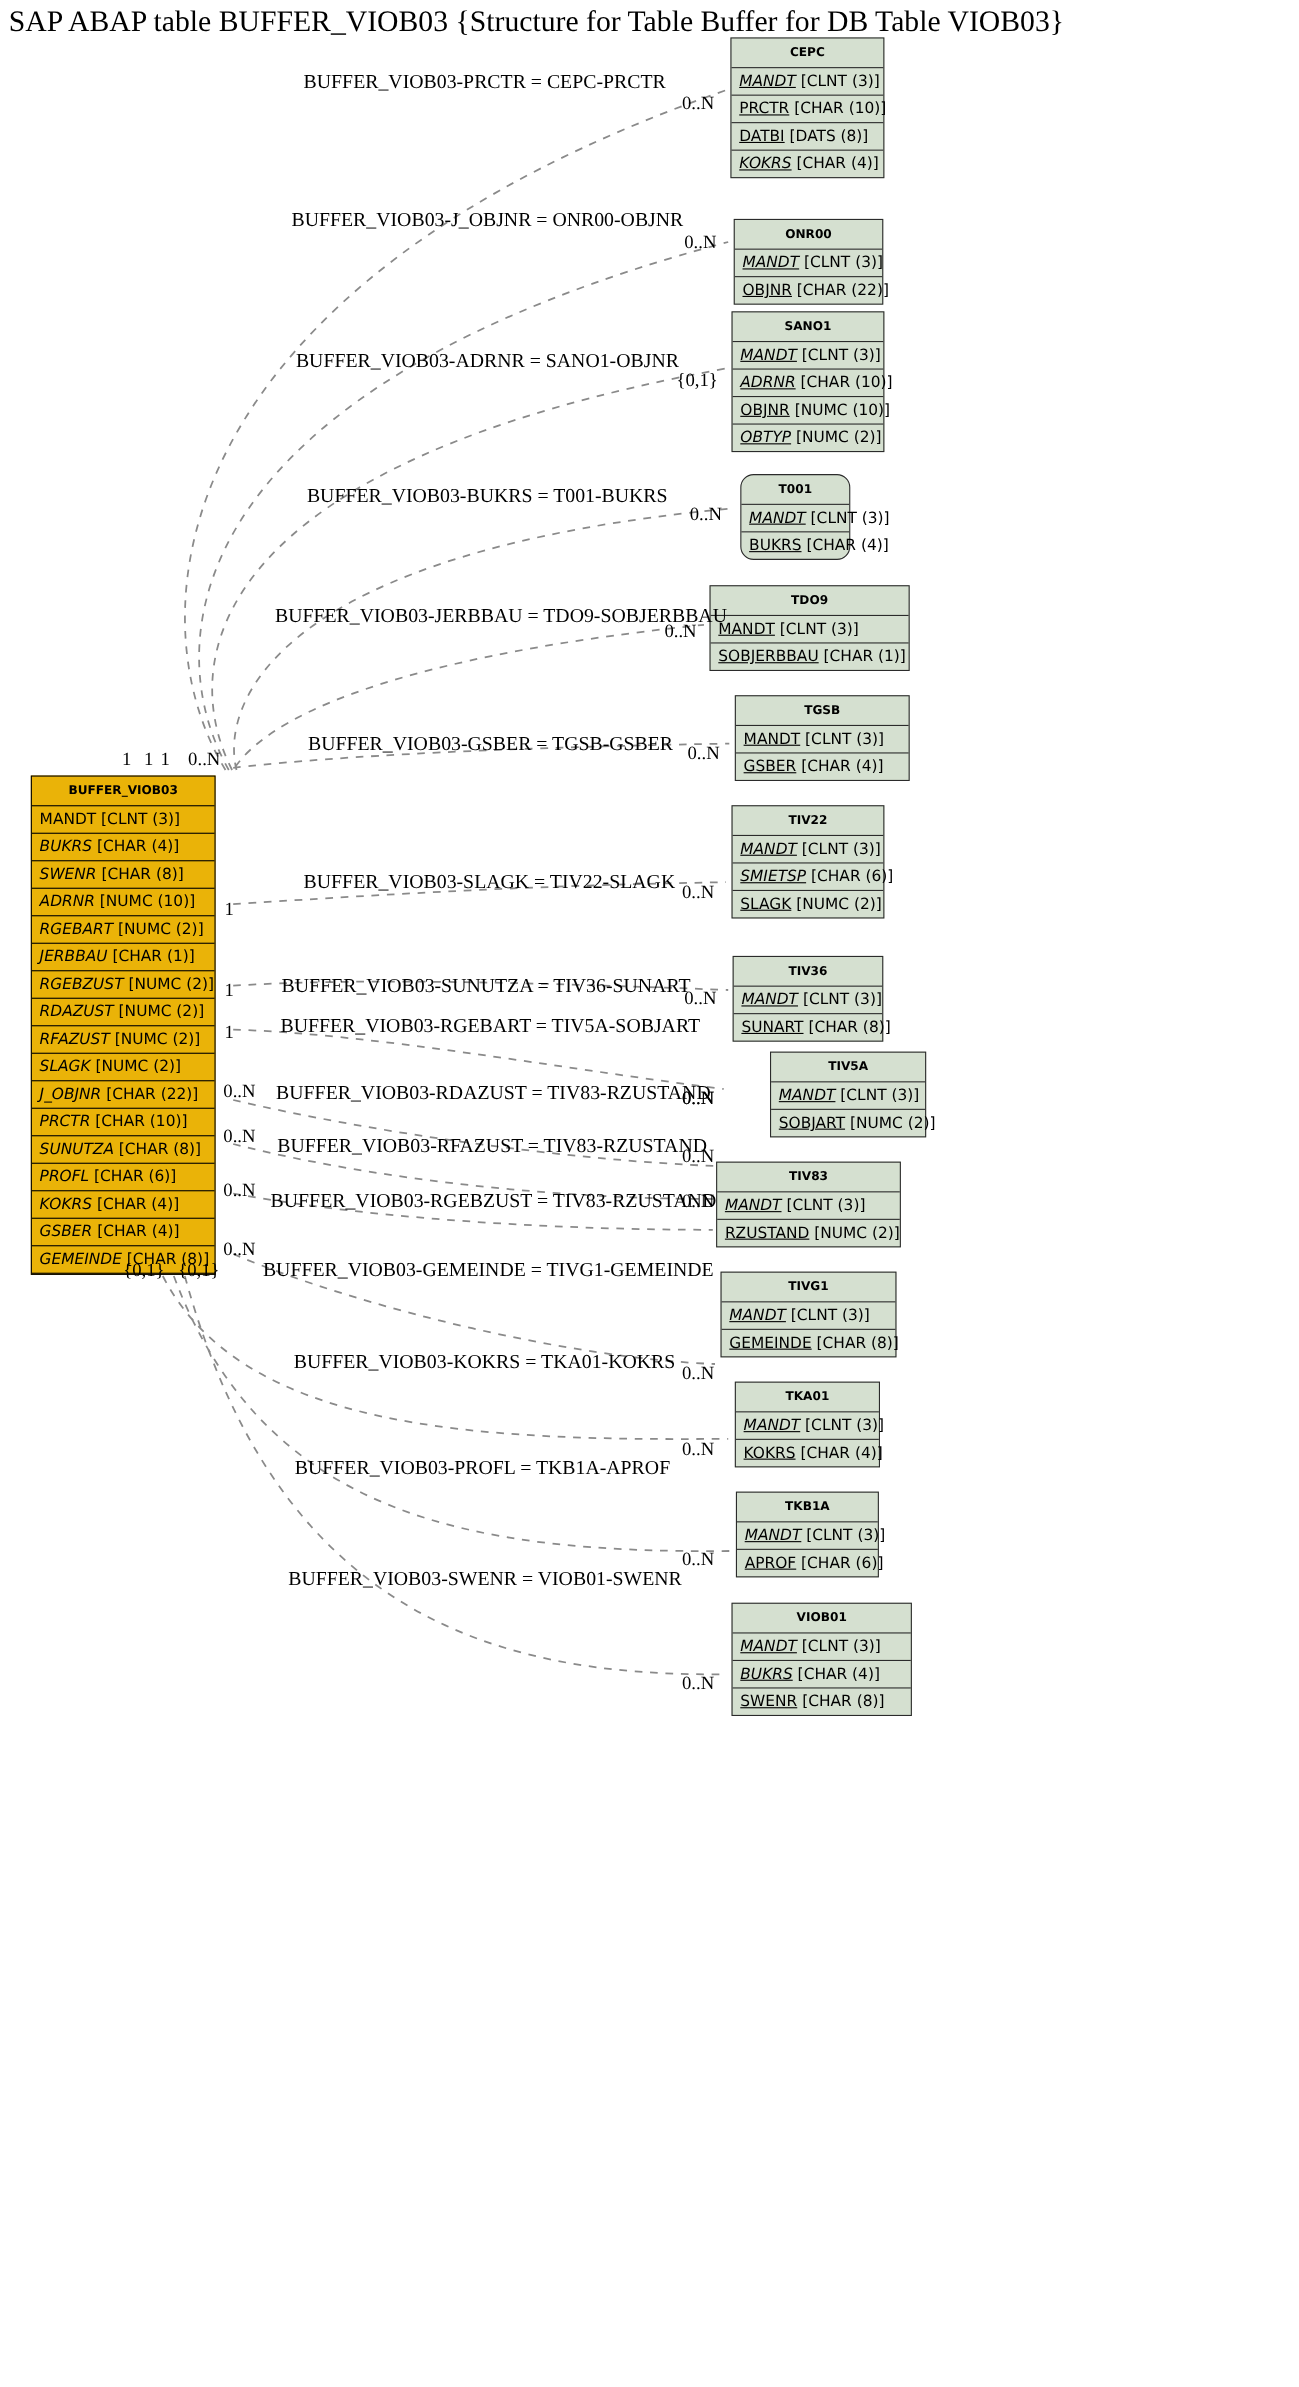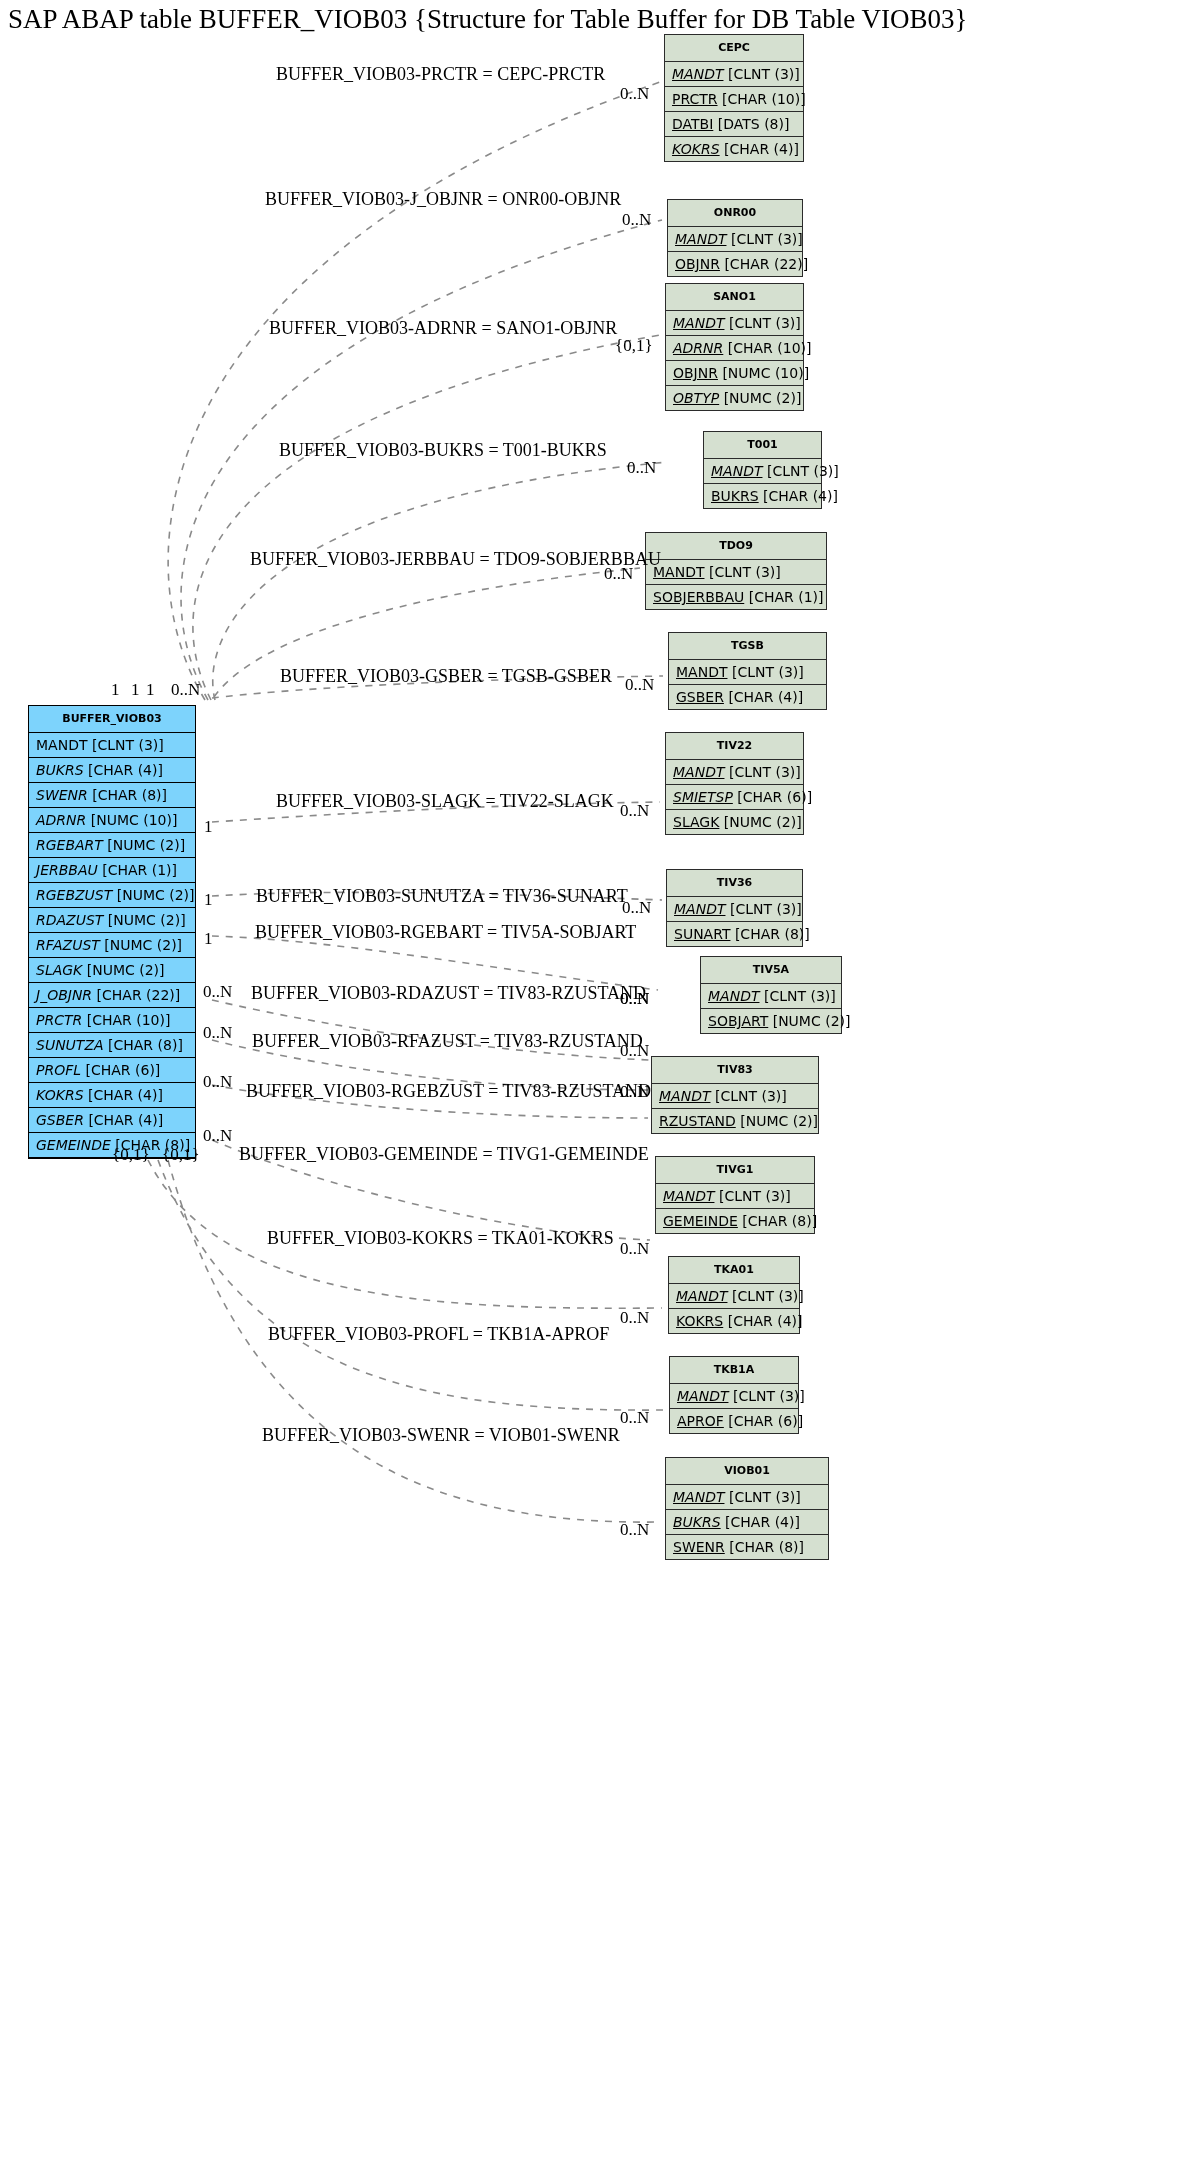--- a/index.html
+++ b/index.html
@@ -39,21 +39,21 @@
     white-space: nowrap;
   }
   
   .entity {
     position: absolute;
     border: 1.5px solid #2b2b2b;
     box-sizing: border-box;
     background: #d5e0d0;
   }
   .entity.main {
-    background: #7dd3fc;
+    background: #eab308;
     border: 1.5px solid #000000;
   }
   .entity-title {
     font-family: "DejaVu Sans", sans-serif;
     font-weight: bold;
     font-size: 11px;
     text-align: center;
     padding: 5px 6px 5px 6px;
     border-bottom: 1.5px solid #2b2b2b;
     color: #000000;
@@ -159,21 +159,21 @@
         <div class="entity-field"><span class="fname key">MANDT</span> <span class="ftype"> [CLNT (3)]</span></div>
         <div class="entity-field"><span class="fname">OBJNR</span> <span class="ftype"> [CHAR (22)]</span></div>
       </div>
       <div class="entity" style="left: 665px; top: 283px; width: 139px;">
         <div class="entity-title">SANO1</div>
         <div class="entity-field"><span class="fname key">MANDT</span> <span class="ftype"> [CLNT (3)]</span></div>
         <div class="entity-field"><span class="fname key">ADRNR</span> <span class="ftype"> [CHAR (10)]</span></div>
         <div class="entity-field"><span class="fname">OBJNR</span> <span class="ftype"> [NUMC (10)]</span></div>
         <div class="entity-field"><span class="fname key">OBTYP</span> <span class="ftype"> [NUMC (2)]</span></div>
       </div>
-      <div class="entity" style="left: 703px; top: 431px; width: 119px;">
+      <div class="entity" style="left: 673px; top: 431px; width: 100px; border-radius: 12px;">
         <div class="entity-title">T001</div>
         <div class="entity-field"><span class="fname key">MANDT</span> <span class="ftype"> [CLNT (3)]</span></div>
         <div class="entity-field"><span class="fname">BUKRS</span> <span class="ftype"> [CHAR (4)]</span></div>
       </div>
       <div class="entity" style="left: 645px; top: 532px; width: 182px;">
         <div class="entity-title">TDO9</div>
         <div class="entity-field"><span class="fname">MANDT</span> <span class="ftype"> [CLNT (3)]</span></div>
         <div class="entity-field"><span class="fname">SOBJERBBAU</span> <span class="ftype"> [CHAR (1)]</span></div>
       </div>
       <div class="entity" style="left: 668px; top: 632px; width: 159px;">

